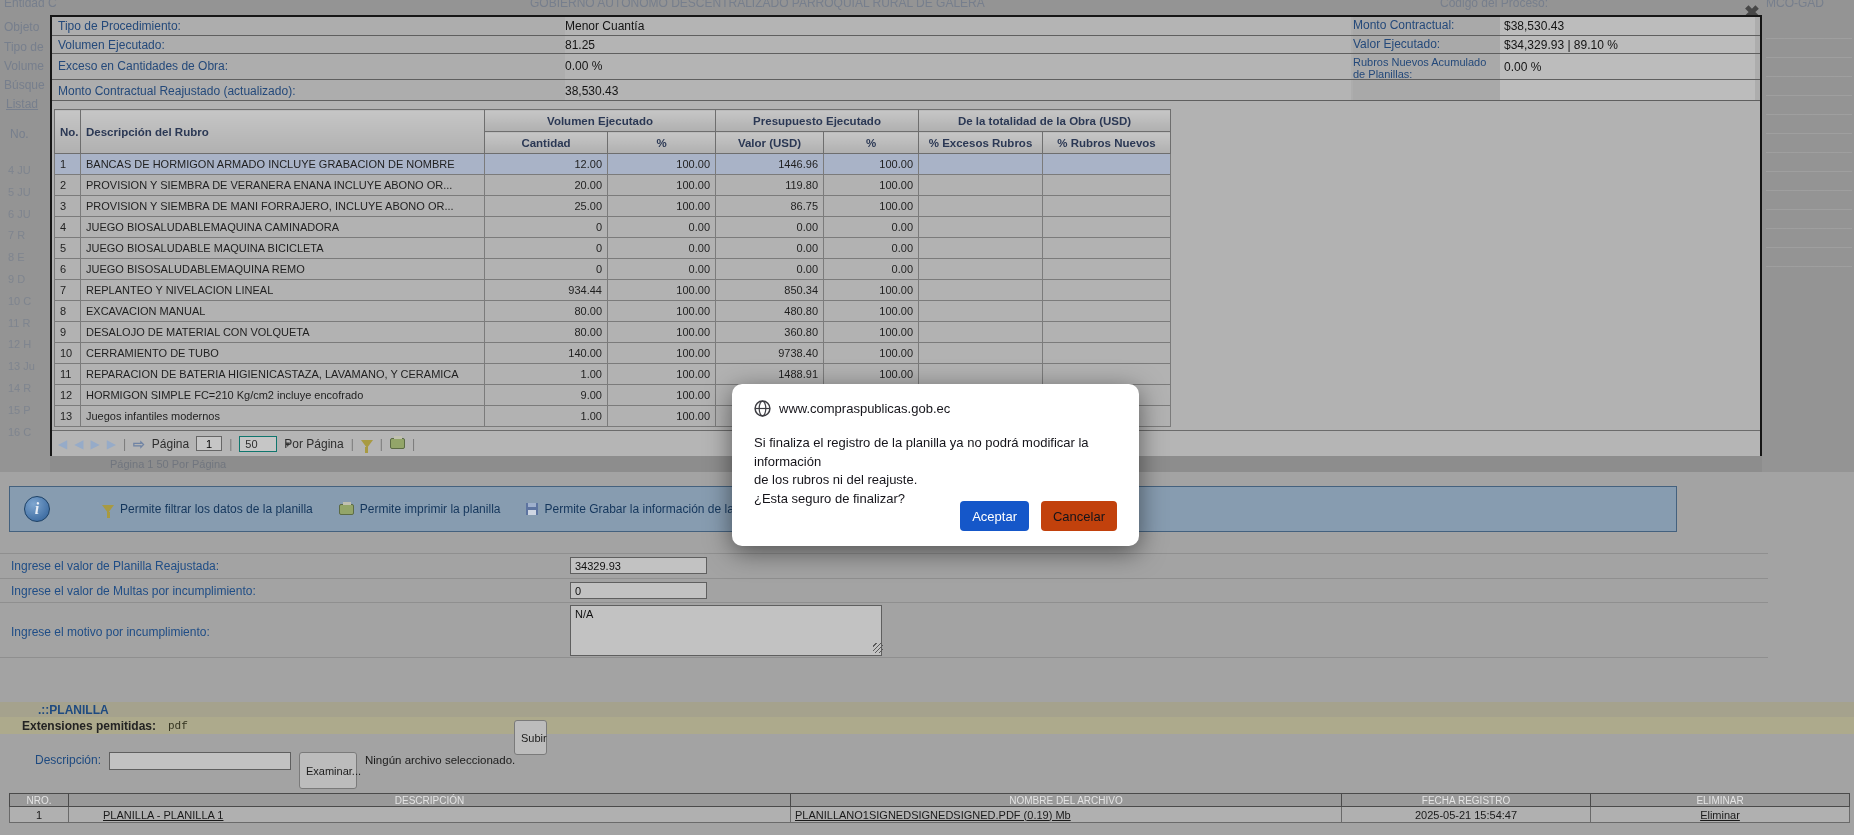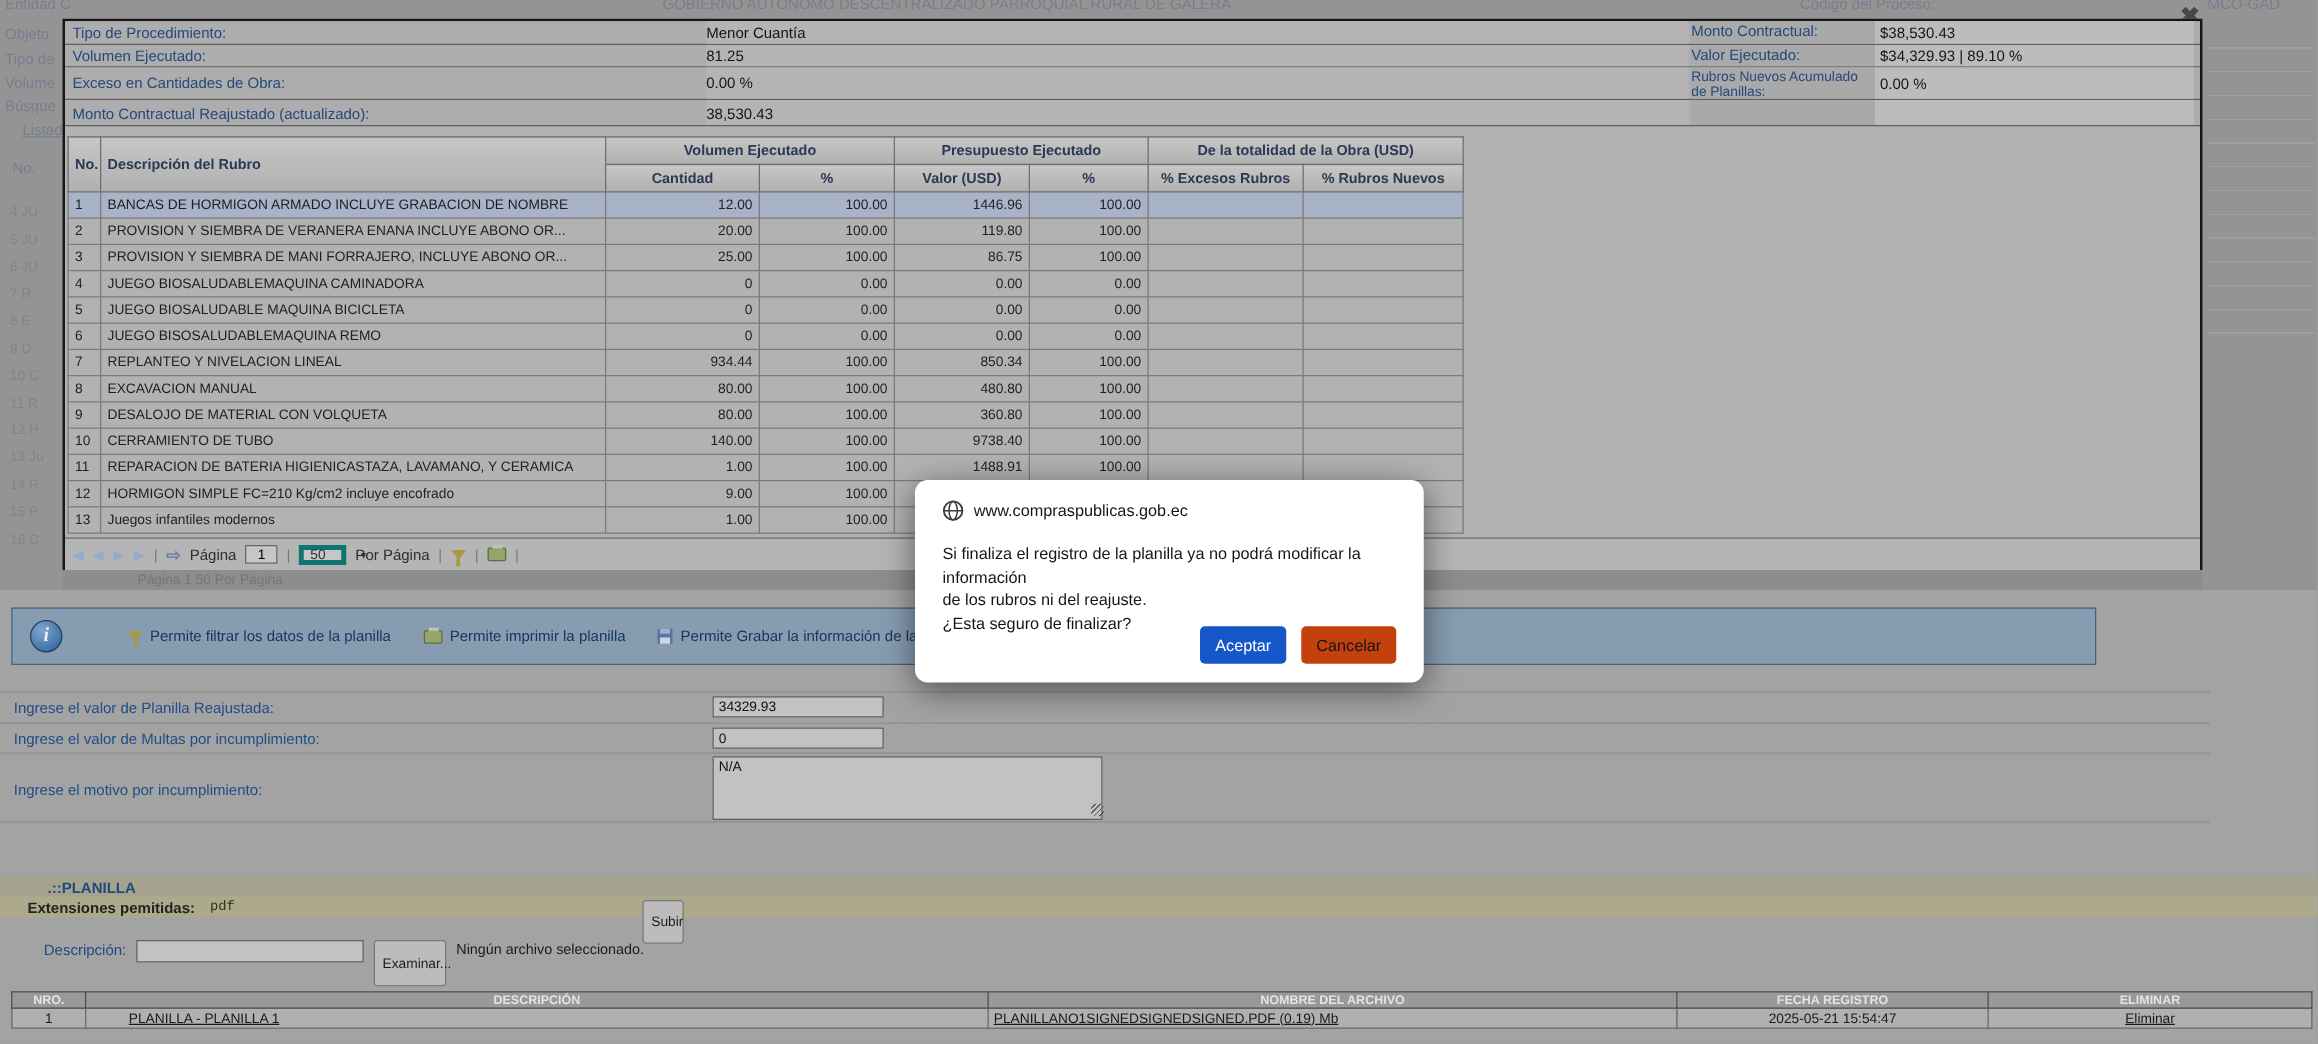--- a/index.html
+++ b/index.html
@@ -43,21 +43,21 @@
   td.c-num{text-align:right;}
   
   .pager{position:absolute;left:0;right:0;top:413px;height:26px;background:#b5b5b5;
     border-top:1px solid #6b6b6b;display:flex;align-items:center;font-size:12px;color:#2e2e2e;
     padding-left:6px;gap:7px;}
   .pgbtn{color:#96abc8;font-size:12px;cursor:default;}
   .pgsep{color:#7a7a7a;}
   .pg-arrow{color:#6f83a4;font-size:14px;font-weight:bold;}
   .pg-input{width:26px;height:15px;background:#c6c6c6;border:1px solid #666;
     font-size:11px;text-align:center;font-family:"Liberation Sans",sans-serif;padding:0;}
-  .pg-select{width:38px;height:16px;background:#c6c6c6;border:4px solid #0f766e;font-size:11px;
+  .pg-select{width:38px;height:16px;background:#c6c6c6;border:1px solid #0f766e;font-size:11px;
     display:flex;align-items:center;justify-content:space-between;padding:0 2px 0 5px;gap:28px;}
   .icon-funnel{width:0;height:0;border-left:6px solid transparent;border-right:6px solid transparent;
     border-top:8px solid #a89a42;position:relative;display:inline-block;}
   .icon-funnel::after{content:"";position:absolute;left:-1.5px;top:-1px;width:3px;height:6px;background:#a89a42;}
   .icon-printer{display:inline-block;width:15px;height:11px;background:#93a569;border:1px solid #5c6b45;
     border-radius:2px;position:relative;}
   .icon-printer::before{content:"";position:absolute;left:3px;top:-3px;width:8px;height:3px;background:#c0c0b0;}
 
   .close-x{position:absolute;left:1744px;top:1px;font-size:19px;font-weight:bold;color:#474747;cursor:pointer;}
 
@@ -88,21 +88,21 @@
   .pl-title{position:absolute;left:38px;top:703px;color:#1e4a80;font-weight:bold;font-size:12px;}
   .pl-ext-label{position:absolute;left:22px;top:719px;color:#232323;font-weight:bold;font-size:12px;}
   .pl-ext-val{position:absolute;left:168px;top:720px;color:#33331f;font-size:11px;
     font-family:"Liberation Mono",monospace;}
   .pl-desc-label{position:absolute;left:35px;top:753px;color:#1e4a80;font-size:12px;}
   .btn{position:absolute;background:#bcbcbc;border:1px solid #7a7a7a;border-radius:3px;color:#1c1c1c;
     font-size:11px;font-family:"Liberation Sans",sans-serif;text-align:center;}
   .nofile{position:absolute;left:365px;top:754px;font-size:11.5px;color:#1c1c1c;}
 
   table.files{position:absolute;left:9px;top:793px;width:1840px;border-collapse:collapse;table-layout:fixed;}
-  table.files th{background:#999999;color:#e4e4e4;font-size:10px;font-weight:bold;height:13px;
+  table.files th{background:#999999;color:#e4e4e4;font-size:10px;font-weight:normal;height:13px;
     border:1px solid #4a4a4a;padding:0;text-align:center;overflow:hidden;white-space:nowrap;}
   table.files td{background:#b0b0b0;font-size:11px;height:16px;border:1px solid #6a6a6a;
     padding:0 4px;overflow:hidden;white-space:nowrap;color:#1a1a1a;}
   table.files td a,.ghost-link{color:#1a1a1a;text-decoration:underline;}
 
   
   .dialog{position:absolute;left:732px;top:384px;width:407px;height:162px;background:#ffffff;
     border-radius:10px;box-shadow:0 6px 26px rgba(0,0,0,.5);color:#15141a;}
   .dlg-head{position:absolute;left:22px;top:16px;display:flex;align-items:center;gap:8px;font-size:13px;}
   .dlg-msg{position:absolute;left:22px;top:50px;font-size:13px;line-height:18.5px;}
@@ -119,21 +119,21 @@
 
   <div class="backdrop"></div>
   <div class="ghost" style="left:530px;top:-4px;">GOBIERNO AUTONOMO DESCENTRALIZADO PARROQUIAL RURAL DE GALERA</div>
   <div class="ghost" style="left:1440px;top:-4px;">Código del Proceso:</div>
   <div class="ghost" style="left:1766px;top:-4px;">MCO-GAD</div>
   <div class="ghost" style="left:4px;top:-4px;">Entidad C</div>
   <div class="ghost" style="left:4px;top:20px;">Objeto</div>
   <div class="ghost" style="left:4px;top:40px;">Tipo de</div>
   <div class="ghost" style="left:4px;top:59px;">Volume</div>
   <div class="ghost" style="left:4px;top:78px;">Búsque</div>
-  <div class="ghost u" style="left:18px;top:97px;">Listad</div>
+  <div class="ghost u" style="left:6px;top:97px;">Listad</div>
   <div class="ghost" style="left:10px;top:127px;">No.</div>
   <div id="ghost-rows">
       <div class="ghost-num" style="left: 8px; top: 164px;">4   JU</div>
       <div class="ghost-num" style="left: 8px; top: 185.8px;">5   JU</div>
       <div class="ghost-num" style="left: 8px; top: 207.6px;">6   JU</div>
       <div class="ghost-num" style="left: 8px; top: 229.4px;">7   R</div>
       <div class="ghost-num" style="left: 8px; top: 251.2px;">8   E</div>
       <div class="ghost-num" style="left: 8px; top: 273px;">9   D</div>
       <div class="ghost-num" style="left: 8px; top: 294.8px;">10   C</div>
       <div class="ghost-num" style="left: 8px; top: 316.6px;">11   R</div>

